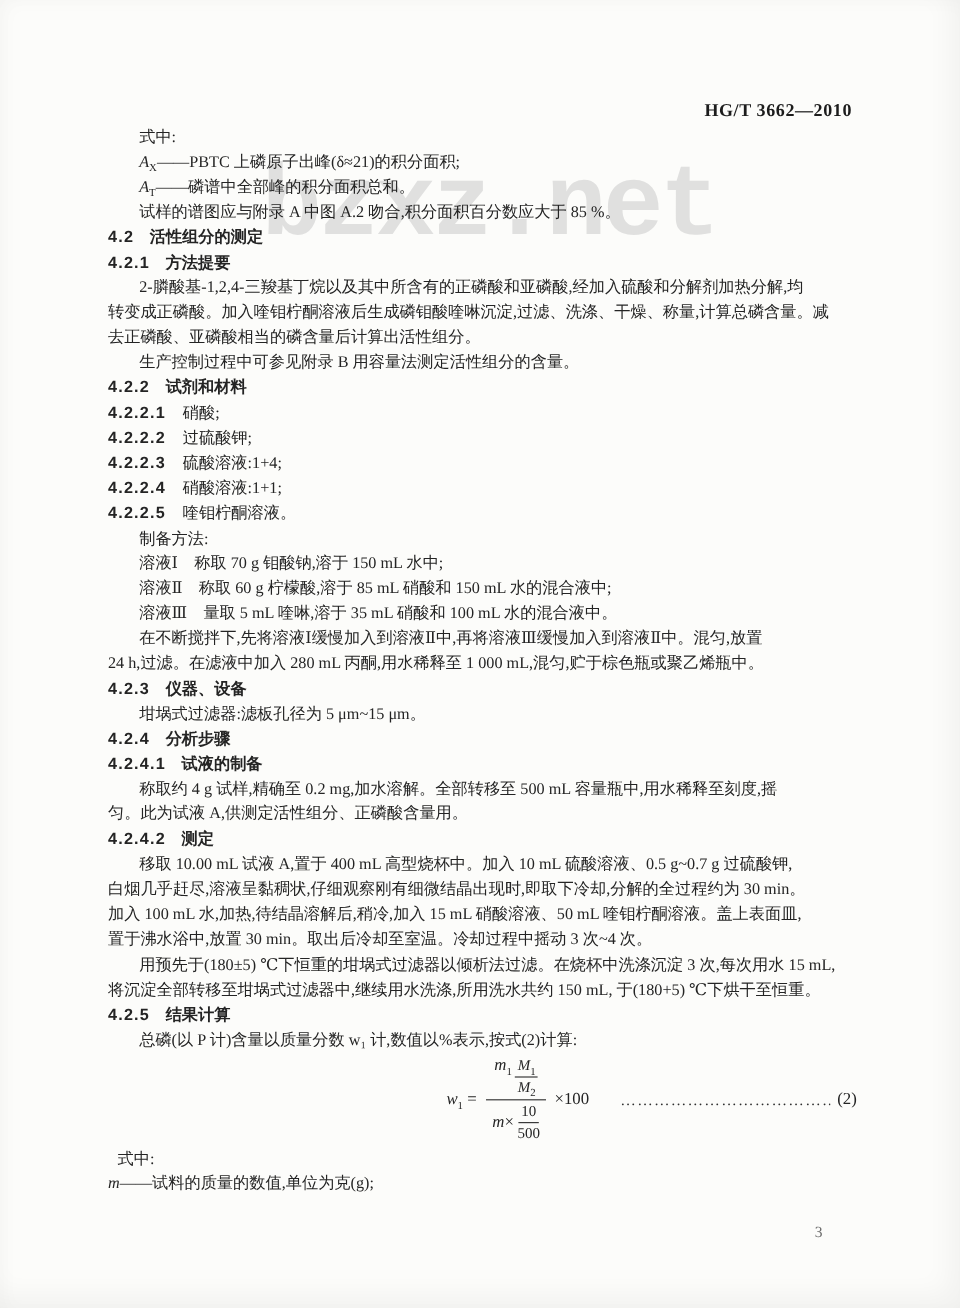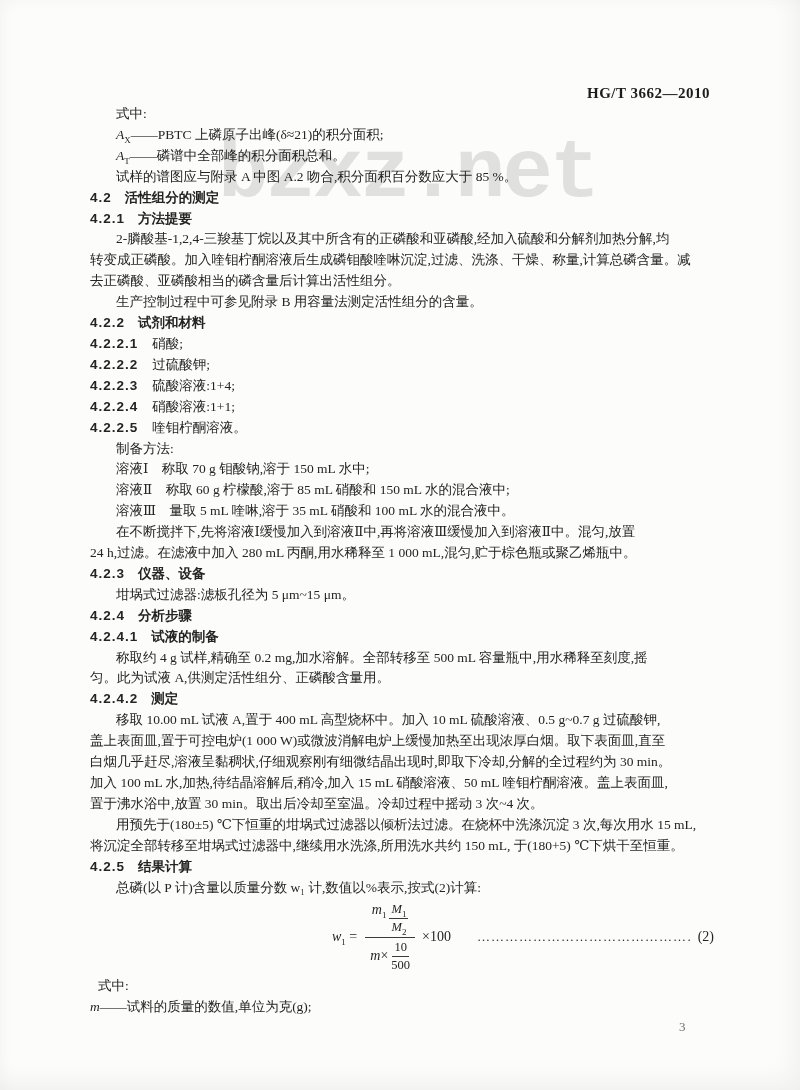--- a/index.html
+++ b/index.html
@@ -34,21 +34,21 @@
   }
   .clause .txt{font-weight:400;}
   .term .sym{font-style:italic;font-family:"Liberation Serif",serif;}
   .term sub, .f sub{font-size:9px;line-height:0;}
   
   .formula-row{
     display:flex;align-items:center;margin:6px 0 6px 0;padding-left:242px;height:66px;
   }
   .f{font-size:14px;color:#242424;}
   .f i{font-family:"Liberation Serif",serif;}
-  .f-lhs{margin-right:6px;}
+  .f-lhs{margin-right:6px;margin-left:40px;}
   .bigfrac{display:inline-flex;flex-direction:column;align-items:center;vertical-align:middle;}
   .bigfrac .bnum{display:flex;align-items:flex-start;border-bottom:1.2px solid #3a3a3a;padding:0 7px 2px 7px;}
   .bigfrac .bden{display:flex;align-items:center;padding:2px 7px 0 7px;}
   .sfrac{display:inline-flex;flex-direction:column;align-items:center;margin-left:3px;font-size:12.5px;}
   .sfrac .t{border-bottom:1px solid #3a3a3a;padding:0 2px 1px 2px;}
   .sfrac .b{padding-top:1px;}
   .f-mult{margin-left:5px;}
   .f-dots{
     flex:1;overflow:hidden;white-space:nowrap;margin-left:26px;
     font-size:13px;letter-spacing:1px;color:#2e2e2e;
@@ -94,21 +94,20 @@
         <div class="ln plain indent">在不断搅拌下,先将溶液Ⅰ缓慢加入到溶液Ⅱ中,再将溶液Ⅲ缓慢加入到溶液Ⅱ中。混匀,放置</div>
         <div class="ln plain">24 h,过滤。在滤液中加入 280 mL 丙酮,用水稀释至 1 000 mL,混匀,贮于棕色瓶或聚乙烯瓶中。</div>
         <div class="ln heading"><span class="num">4.2.3</span><span class="txt">仪器、设备</span></div>
         <div class="ln plain indent">坩埚式过滤器:滤板孔径为 5 μm~15 μm。</div>
         <div class="ln heading"><span class="num">4.2.4</span><span class="txt">分析步骤</span></div>
         <div class="ln heading"><span class="num">4.2.4.1</span><span class="txt">试液的制备</span></div>
         <div class="ln plain indent">称取约 4 g 试样,精确至 0.2 mg,加水溶解。全部转移至 500 mL 容量瓶中,用水稀释至刻度,摇</div>
         <div class="ln plain">匀。此为试液 A,供测定活性组分、正磷酸含量用。</div>
         <div class="ln heading"><span class="num">4.2.4.2</span><span class="txt">测定</span></div>
         <div class="ln plain indent">移取 10.00 mL 试液 A,置于 400 mL 高型烧杯中。加入 10 mL 硫酸溶液、0.5 g~0.7 g 过硫酸钾,</div>
-        <div class="ln plain">盖上表面皿,置于可控电炉(1 000 W)或微波消解电炉上缓慢加热至出现浓厚白烟。取下表面皿,直至</div>
         <div class="ln plain">白烟几乎赶尽,溶液呈黏稠状,仔细观察刚有细微结晶出现时,即取下冷却,分解的全过程约为 30 min。</div>
         <div class="ln plain">加入 100 mL 水,加热,待结晶溶解后,稍冷,加入 15 mL 硝酸溶液、50 mL 喹钼柠酮溶液。盖上表面皿,</div>
         <div class="ln plain">置于沸水浴中,放置 30 min。取出后冷却至室温。冷却过程中摇动 3 次~4 次。</div>
         <div class="ln plain indent">用预先于(180±5) ℃下恒重的坩埚式过滤器以倾析法过滤。在烧杯中洗涤沉淀 3 次,每次用水 15 mL,</div>
         <div class="ln plain">将沉淀全部转移至坩埚式过滤器中,继续用水洗涤,所用洗水共约 150 mL, 于(180+5) ℃下烘干至恒重。</div>
         <div class="ln heading"><span class="num">4.2.5</span><span class="txt">结果计算</span></div>
         <div class="ln plain indent">总磷(以 P 计)含量以质量分数 w₁ 计,数值以%表示,按式(2)计算:</div>
       </div>
 
     <div class="formula-row f">

